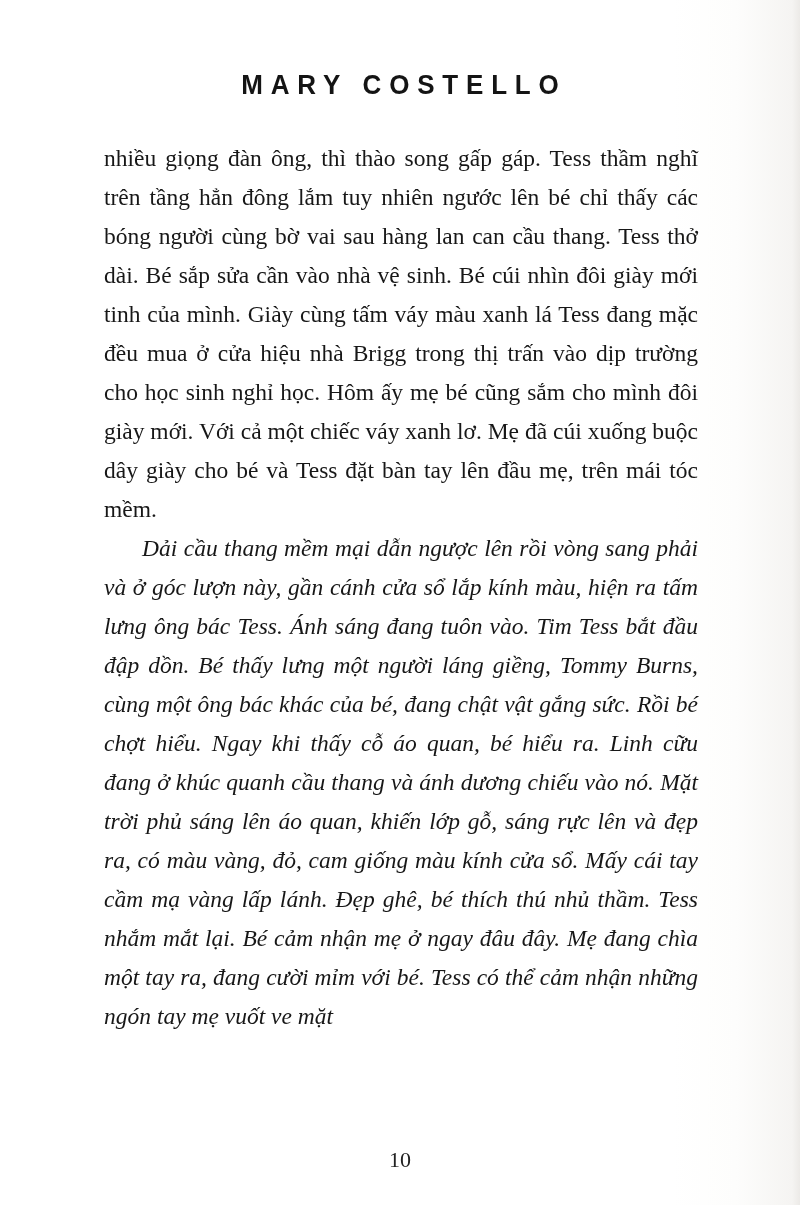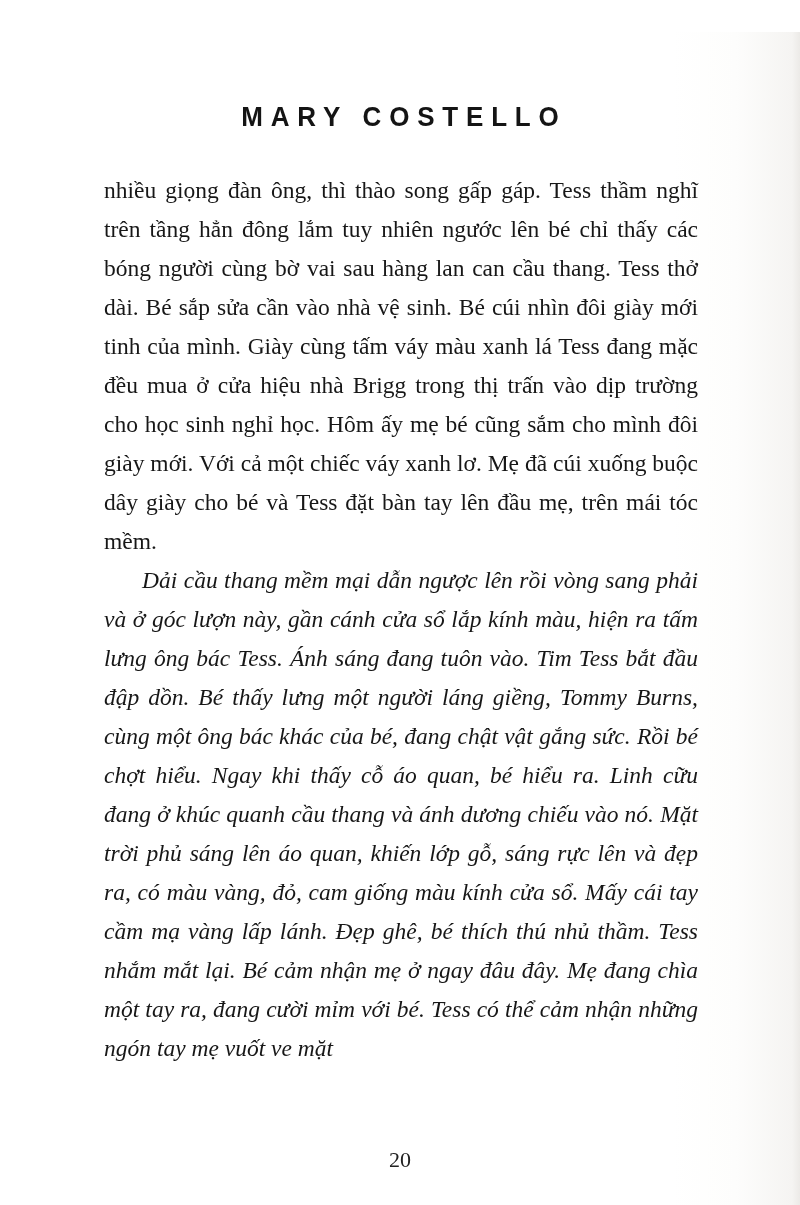--- a/index.html
+++ b/index.html
@@ -16,21 +16,20 @@
   .page {
     position: absolute;
     inset: 0;
     
     background: linear-gradient(to right,
       #ffffff 0%,
       #ffffff 84%,
       #fdfdfc 92%,
       #f5f4f2 99%,
       #eceae7 100%);
-    margin-top: 32px;
   }
   .running-header {
     position: absolute;
     top: 70px;
     left: 0;
     right: 0;
     text-align: center;
     font-family: "Liberation Sans", sans-serif;
     font-weight: 700;
     font-size: 26px;
@@ -72,15 +71,15 @@
 
 <div class="page">
 
   <div class="running-header">MARY COSTELLO</div>
 
   <div class="body-text">
     <p>nhiều giọng đàn ông, thì thào song gấp gáp. Tess thầm nghĩ trên tầng hẳn đông lắm tuy nhiên ngước lên bé chỉ thấy các bóng người cùng bờ vai sau hàng lan can cầu thang. Tess thở dài. Bé sắp sửa cần vào nhà vệ sinh. Bé cúi nhìn đôi giày mới tinh của mình. Giày cùng tấm váy màu xanh lá Tess đang mặc đều mua ở cửa hiệu nhà Brigg trong thị trấn vào dịp trường cho học sinh nghỉ học. Hôm ấy mẹ bé cũng sắm cho mình đôi giày mới. Với cả một chiếc váy xanh lơ. Mẹ đã cúi xuống buộc dây giày cho bé và Tess đặt bàn tay lên đầu mẹ, trên mái tóc mềm.</p>
     <p>Dải cầu thang mềm mại dẫn ngược lên rồi vòng sang phải và ở góc lượn này, gần cánh cửa sổ lắp kính màu, hiện ra tấm lưng ông bác Tess. Ánh sáng đang tuôn vào. Tim Tess bắt đầu đập dồn. Bé thấy lưng một người láng giềng, Tommy Burns, cùng một ông bác khác của bé, đang chật vật gắng sức. Rồi bé chợt hiểu. Ngay khi thấy cỗ áo quan, bé hiểu ra. Linh cữu đang ở khúc quanh cầu thang và ánh dương chiếu vào nó. Mặt trời phủ sáng lên áo quan, khiến lớp gỗ, sáng rực lên và đẹp ra, có màu vàng, đỏ, cam giống màu kính cửa sổ. Mấy cái tay cầm mạ vàng lấp lánh. Đẹp ghê, bé thích thú nhủ thầm. Tess nhắm mắt lại. Bé cảm nhận mẹ ở ngay đâu đây. Mẹ đang chìa một tay ra, đang cười mỉm với bé. Tess có thể cảm nhận những ngón tay mẹ vuốt ve mặt</p>
   </div>
 
-  <div class="page-number">20</div>
+  <div class="page-number">10</div>
 
 </div>
 
 </body></html>

